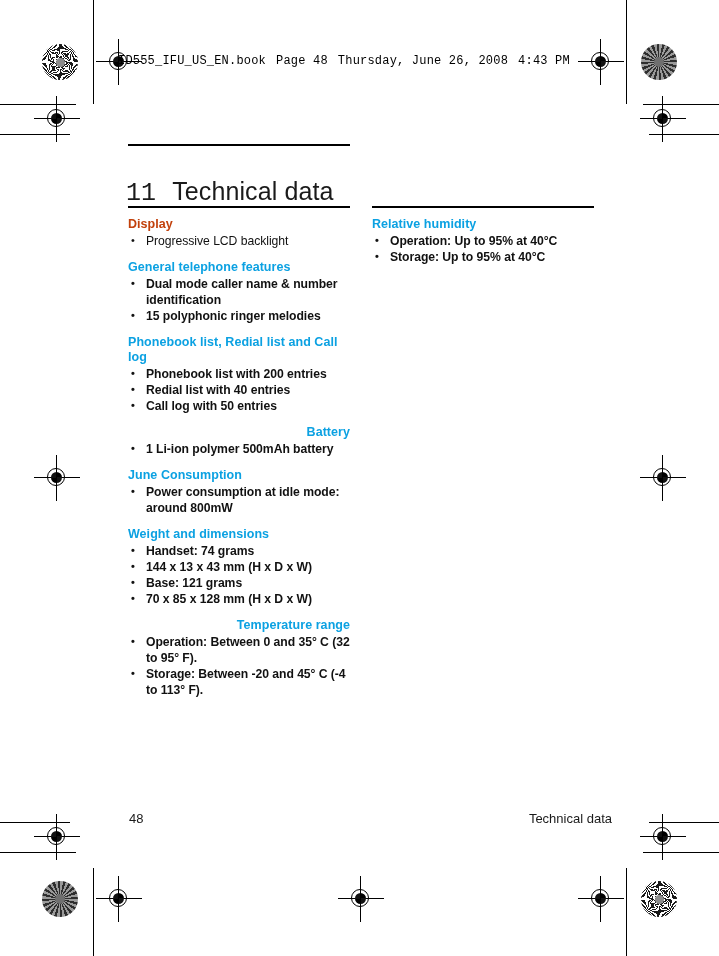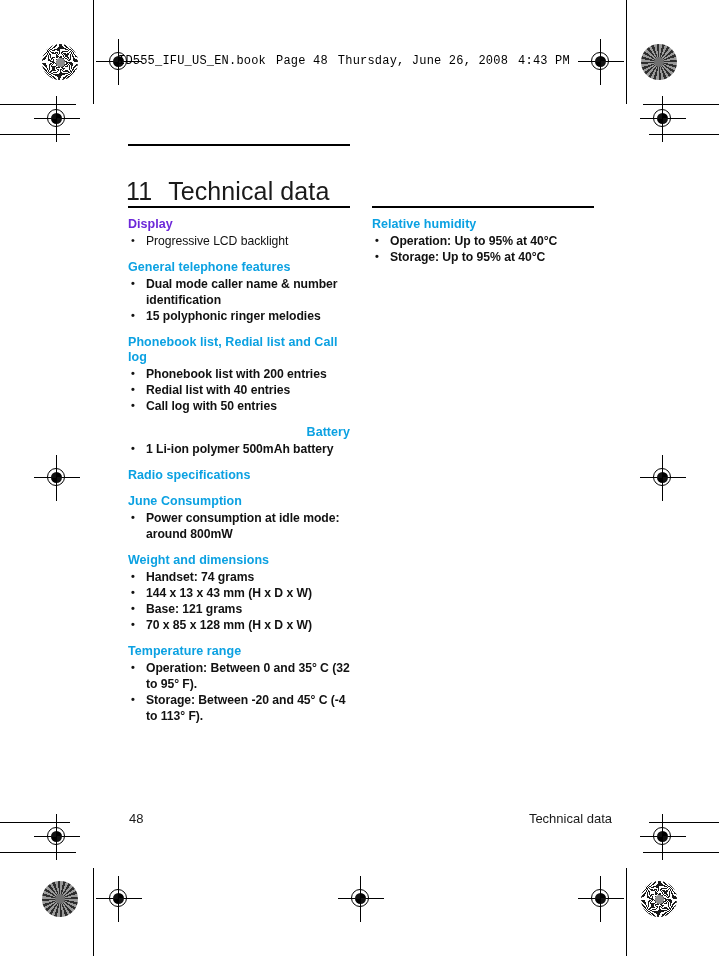--- a/index.html
+++ b/index.html
@@ -120,21 +120,21 @@
   .chapter-title {
     position: absolute;
     left: 126px;
     top: 160px;
     font-size: 25px;
     font-weight: 400;
     letter-spacing: 0.1px;
     color: #1a1a1a;
     white-space: nowrap;
   }
-  .chapter-title .num { margin-right: 16px; }
+  .chapter-title .num { margin-right: 16px; font-family: Liberation Mono, monospace; }
 
   .col {
     position: absolute;
     top: 206px;
     width: 222px;
   }
   .col.left  { left: 128px; }
   .col.right { left: 372px; }
 
   .col-rule {
@@ -299,21 +299,21 @@
   <div class="chapter-rule"></div>
 
   <h1 class="chapter-title">
     <span class="num">11</span><span>Technical data</span>
   </h1>
 
   <div class="col left">
     <div class="col-rule"></div>
     <div id="left-groups">
         <div class="group light">
-          <h3 class="spec-head" style="color: #6d28d9;">Display</h3>
+          <h3 class="spec-head" style="color: #c2410c;">Display</h3>
           <ul class="specs">
             <li>Progressive LCD backlight</li>
           </ul>
         </div>
         <div class="group">
           <h3 class="spec-head" style="color: rgb(11, 161, 226);">General telephone features</h3>
           <ul class="specs">
             <li>Dual mode caller name &amp; number identification</li>
             <li>15 polyphonic ringer melodies</li>
           </ul>
@@ -326,39 +326,38 @@
             <li>Call log with 50 entries</li>
           </ul>
         </div>
         <div class="group">
           <h3 class="spec-head" style="color: rgb(11, 161, 226); text-align: right;">Battery</h3>
           <ul class="specs">
             <li>1 Li-ion polymer 500mAh battery</li>
           </ul>
         </div>
         <div class="group">
-          <h3 class="spec-head" style="color: rgb(11, 161, 226);">Radio specifications</h3>
         </div>
         <div class="group">
           <h3 class="spec-head" style="color: rgb(11, 161, 226);">June Consumption</h3>
           <ul class="specs">
             <li>Power consumption at idle mode: around 800mW</li>
           </ul>
         </div>
         <div class="group">
           <h3 class="spec-head" style="color: rgb(11, 161, 226);">Weight and dimensions</h3>
           <ul class="specs">
             <li>Handset: 74 grams</li>
             <li>144 x 13 x 43 mm (H x D x W)</li>
             <li>Base: 121 grams</li>
             <li>70 x 85 x 128 mm (H x D x W)</li>
           </ul>
         </div>
         <div class="group">
-          <h3 class="spec-head" style="color: rgb(11, 161, 226);">Temperature range</h3>
+          <h3 class="spec-head" style="color: rgb(11, 161, 226); text-align: right;">Temperature range</h3>
           <ul class="specs">
             <li>Operation: Between 0 and 35° C (32 to 95° F).</li>
             <li>Storage: Between -20 and 45° C (-4 to 113° F).</li>
           </ul>
         </div>
       </div>
   </div>
 
   <div class="col right">
     <div class="col-rule"></div>

